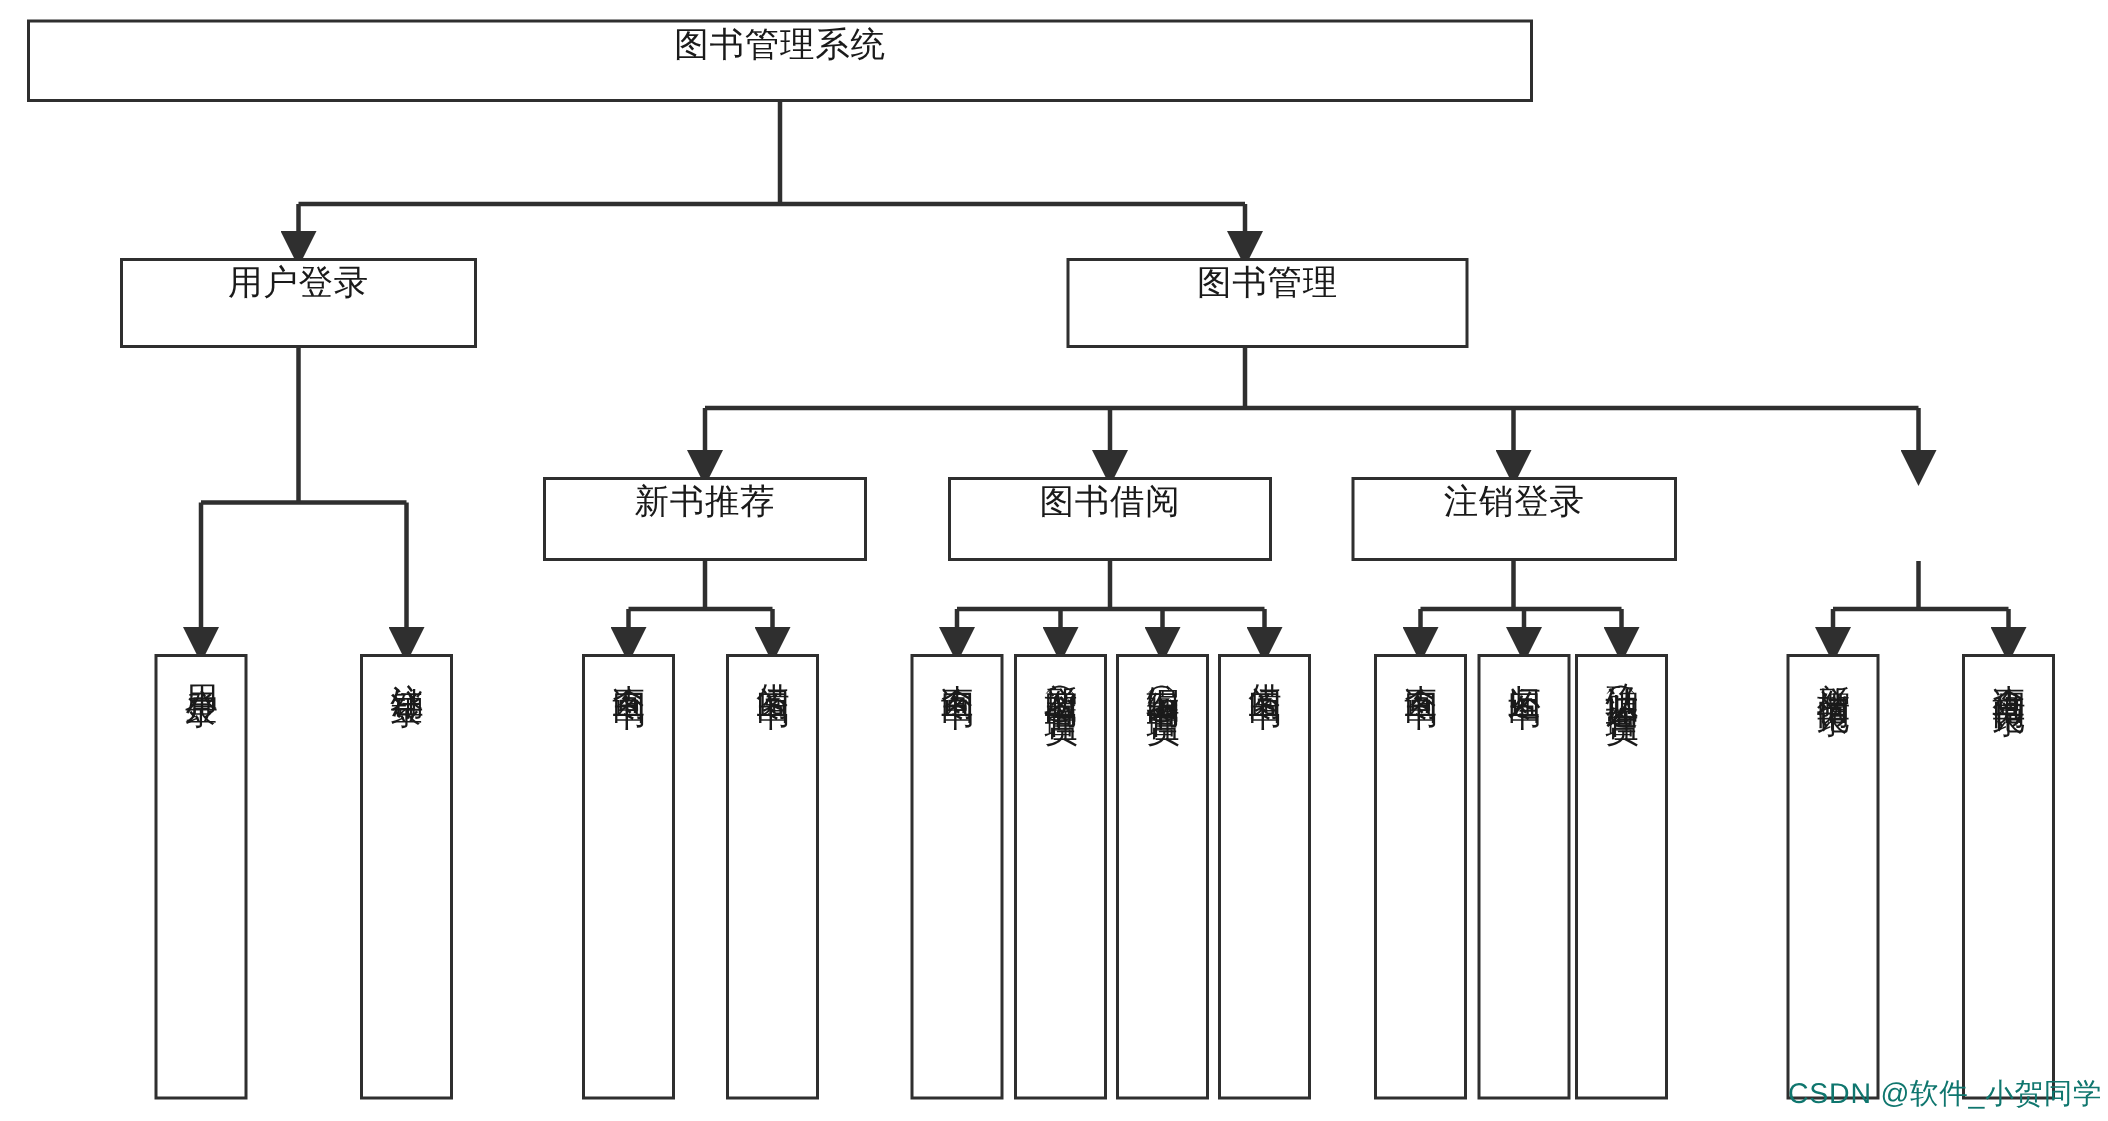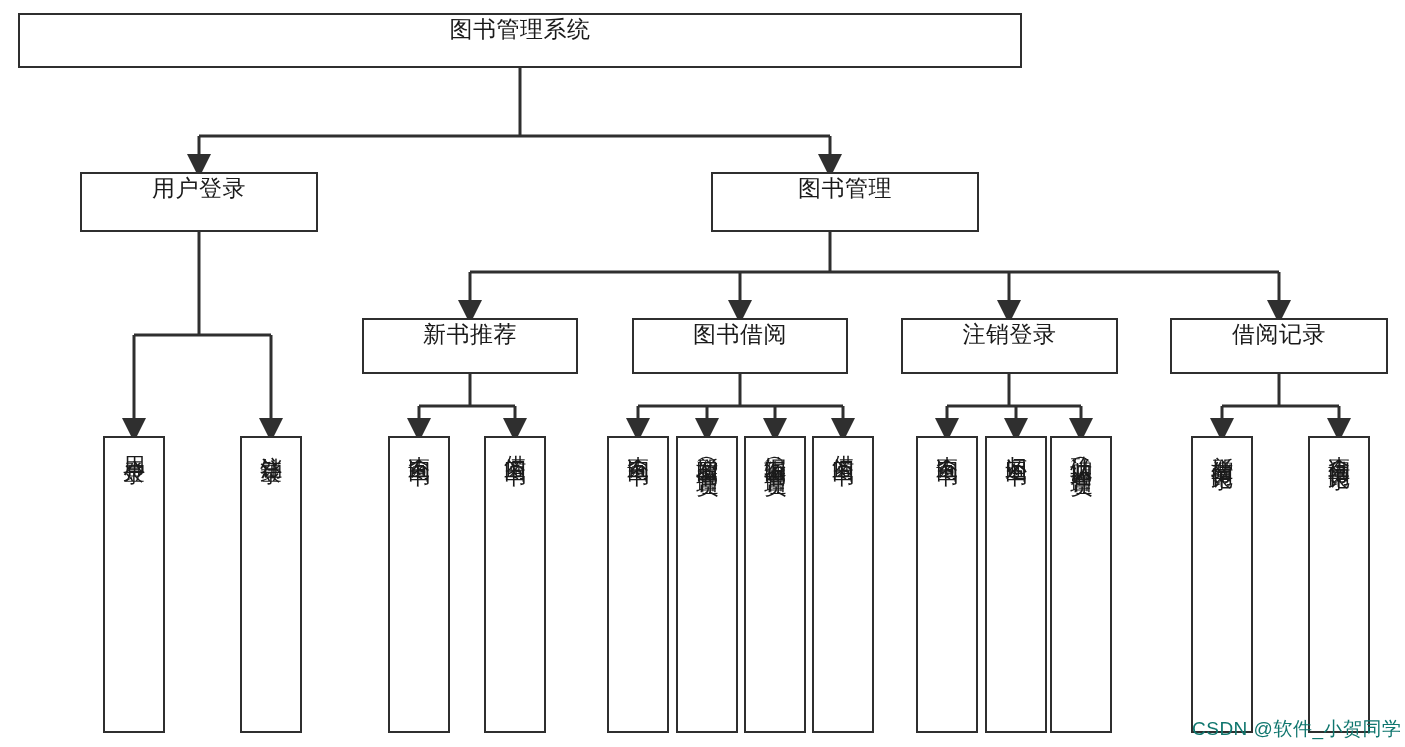--- a/index.html
+++ b/index.html
@@ -129,23 +129,20 @@
 
   <div class="node horiz" style="left:362px; top:318px; width:216px; height:56px;">
     <span>新书推荐</span>
   </div>
   <div class="node horiz" style="left:632px; top:318px; width:216px; height:56px;">
     <span>图书借阅</span>
   </div>
   <div class="node horiz" style="left:901px; top:318px; width:217px; height:56px;">
     <span>注销登录</span>
   </div>
-  <div class="node horiz" style="left:1170px; top:318px; width:218px; height:56px;">
-    <span>借阅记录</span>
-  </div>
 
   <div class="node vert" style="left:103px; top:436px; width:62px; height:297px;">
     <span class="vtext">用户登录</span>
   </div>
   <div class="node vert" style="left:240px; top:436px; width:62px; height:297px;">
     <span class="vtext">注销登录</span>
   </div>
   <div class="node vert" style="left:388px; top:436px; width:62px; height:297px;">
     <span class="vtext">查询图书</span>
   </div>

